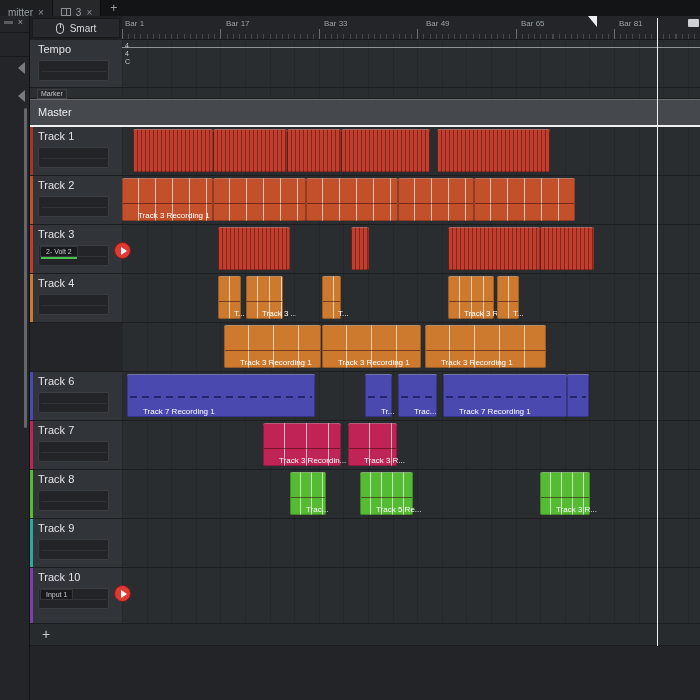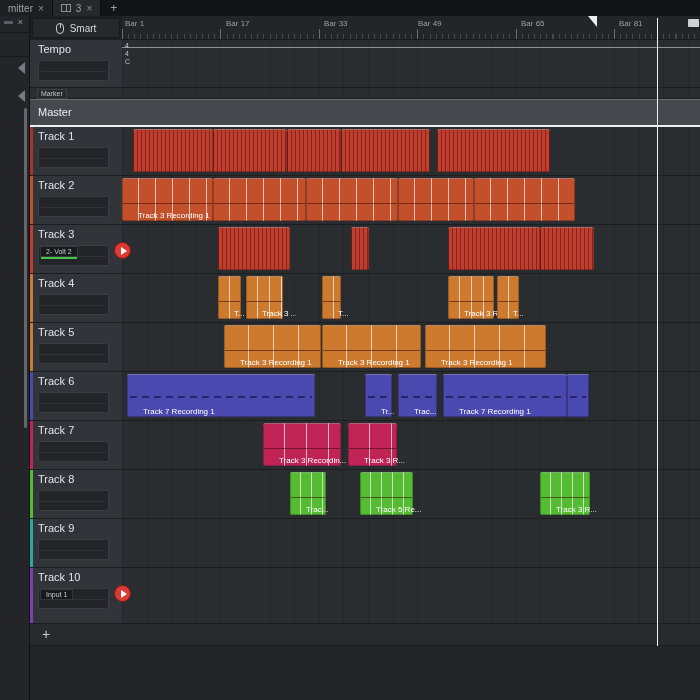--- a/index.html
+++ b/index.html
@@ -3,21 +3,21 @@
 <meta charset="utf-8">
 <style>
   * { margin:0; padding:0; box-sizing:border-box; }
   html,body { width:700px; height:700px; overflow:hidden; background:#202224;
               font-family:"Liberation Sans", sans-serif; }
   .app { position:relative; width:700px; height:700px; background:#202224; }
 
   
   .tabbar { position:absolute; left:0; top:0; width:700px; height:16px; background:#121416;
             display:flex; align-items:stretch; color:#9aa0a4; font-size:10px; }
-  .tab { display:flex; align-items:center; gap:5px; padding:4px 8px; background:#1d1f21;
+  .tab { display:flex; align-items:center; gap:5px; padding:12px 8px; background:#1d1f21;
          border-right:1px solid #0d0e0f; }
   .tab.second { background:#26282a; }
   .tabx { color:#8b9095; font-size:10px; }
   .newtab { display:flex; align-items:center; padding:0 9px; font-size:12px; color:#9aa0a4; }
   .layout-icon { width:10px; height:8px; border:1px solid #8b9095; position:relative; }
   .layout-icon:after { content:''; position:absolute; left:4px; top:0; bottom:0; width:1px; background:#8b9095; }
 
   
   .sidebar { position:absolute; left:0; top:16px; width:30px; height:684px; background:#232528;
              border-right:1px solid #101214; }
@@ -132,21 +132,21 @@
       <div class="smart">
         <span class="mouse-icon"></span>
         <span>Smart</span>
       </div>
       <div class="ruler" id="ruler">
         <div class="ph-marker" id="ph-marker" style="left: 466px;"></div>
         <div class="ruler-endcap"></div>
       <div class="bar-label" style="left: 3px;">Bar 1</div>
           <div class="bar-label" style="left: 104px;">Bar 17</div>
           <div class="bar-label" style="left: 202px;">Bar 33</div>
-          <div class="bar-label" style="left: 296px;">Bar 49</div>
+          <div class="bar-label" style="left: 304px;">Bar 49</div>
           <div class="bar-label" style="left: 399px;">Bar 65</div>
           <div class="bar-label" style="left: 497px;">Bar 81</div>
         </div>
     </div>
 
     <div class="rows">
 
       <div class="row tempo-row" style="height:48px">
         <div class="hdr">
           <div class="tname">Tempo</div>
@@ -238,25 +238,20 @@
               </div>
               <div class="clip wav" style="left: 326px; width: 46px; background-color: rgb(205, 122, 47); background-image: repeating-linear-gradient(90deg, transparent 0px, transparent 11px, rgba(255, 255, 255, 0.65) 11px, rgba(255, 255, 255, 0.65) 12px);">
                 <div class="clip-label">Track 3 R...</div>
               </div>
               <div class="clip wav" style="left: 375px; width: 22px; background-color: rgb(205, 122, 47); background-image: repeating-linear-gradient(90deg, transparent 0px, transparent 11px, rgba(255, 255, 255, 0.65) 11px, rgba(255, 255, 255, 0.65) 12px);">
                 <div class="clip-label">T...</div>
               </div>
             </div>
           </div>
           <div class="row track-row" style="height: 49px;">
-            <div class="hdr">
-              <div class="strip" style="background: rgb(205, 122, 47);"></div>
-              <div class="tname">Track 5</div>
-              <div class="hbox"></div>
-            </div>
             <div class="lane">
               <div class="clip wav" style="left: 102px; width: 97px; background-color: rgb(205, 122, 47); background-image: repeating-linear-gradient(90deg, transparent 0px, transparent 24px, rgba(255, 255, 255, 0.65) 24px, rgba(255, 255, 255, 0.65) 25px);">
                 <div class="clip-label">Track 3 Recording 1</div>
               </div>
               <div class="clip wav" style="left: 200px; width: 99px; background-color: rgb(205, 122, 47); background-image: repeating-linear-gradient(90deg, transparent 0px, transparent 24px, rgba(255, 255, 255, 0.65) 24px, rgba(255, 255, 255, 0.65) 25px);">
                 <div class="clip-label">Track 3 Recording 1</div>
               </div>
               <div class="clip wav" style="left: 303px; width: 121px; background-color: rgb(205, 122, 47); background-image: repeating-linear-gradient(90deg, transparent 0px, transparent 24px, rgba(255, 255, 255, 0.65) 24px, rgba(255, 255, 255, 0.65) 25px);">
                 <div class="clip-label">Track 3 Recording 1</div>
               </div>

